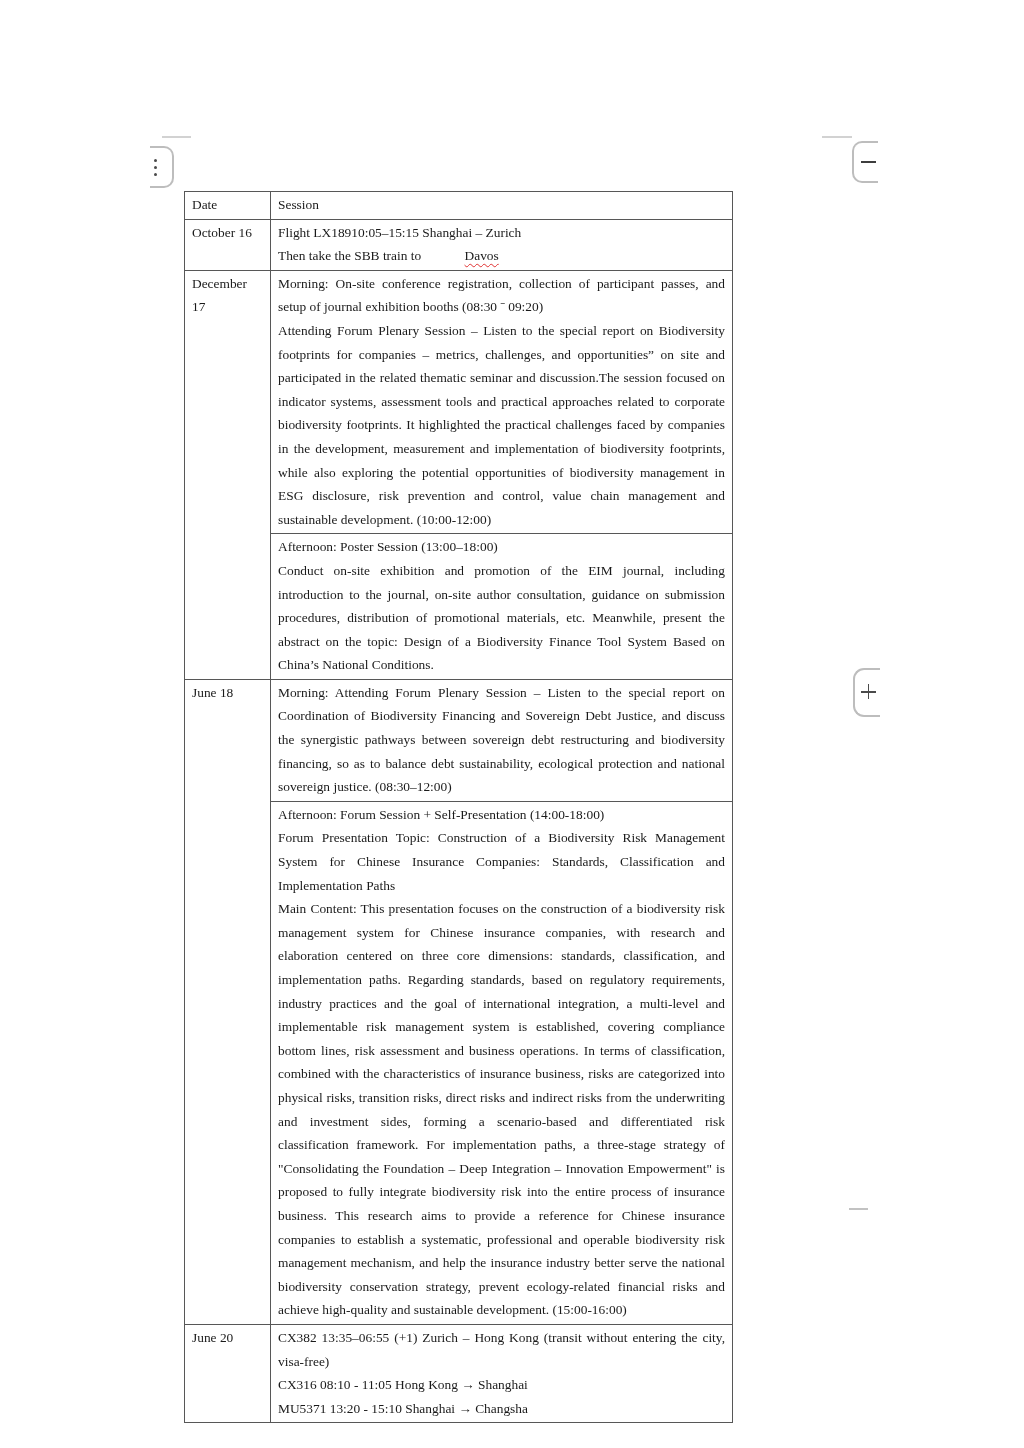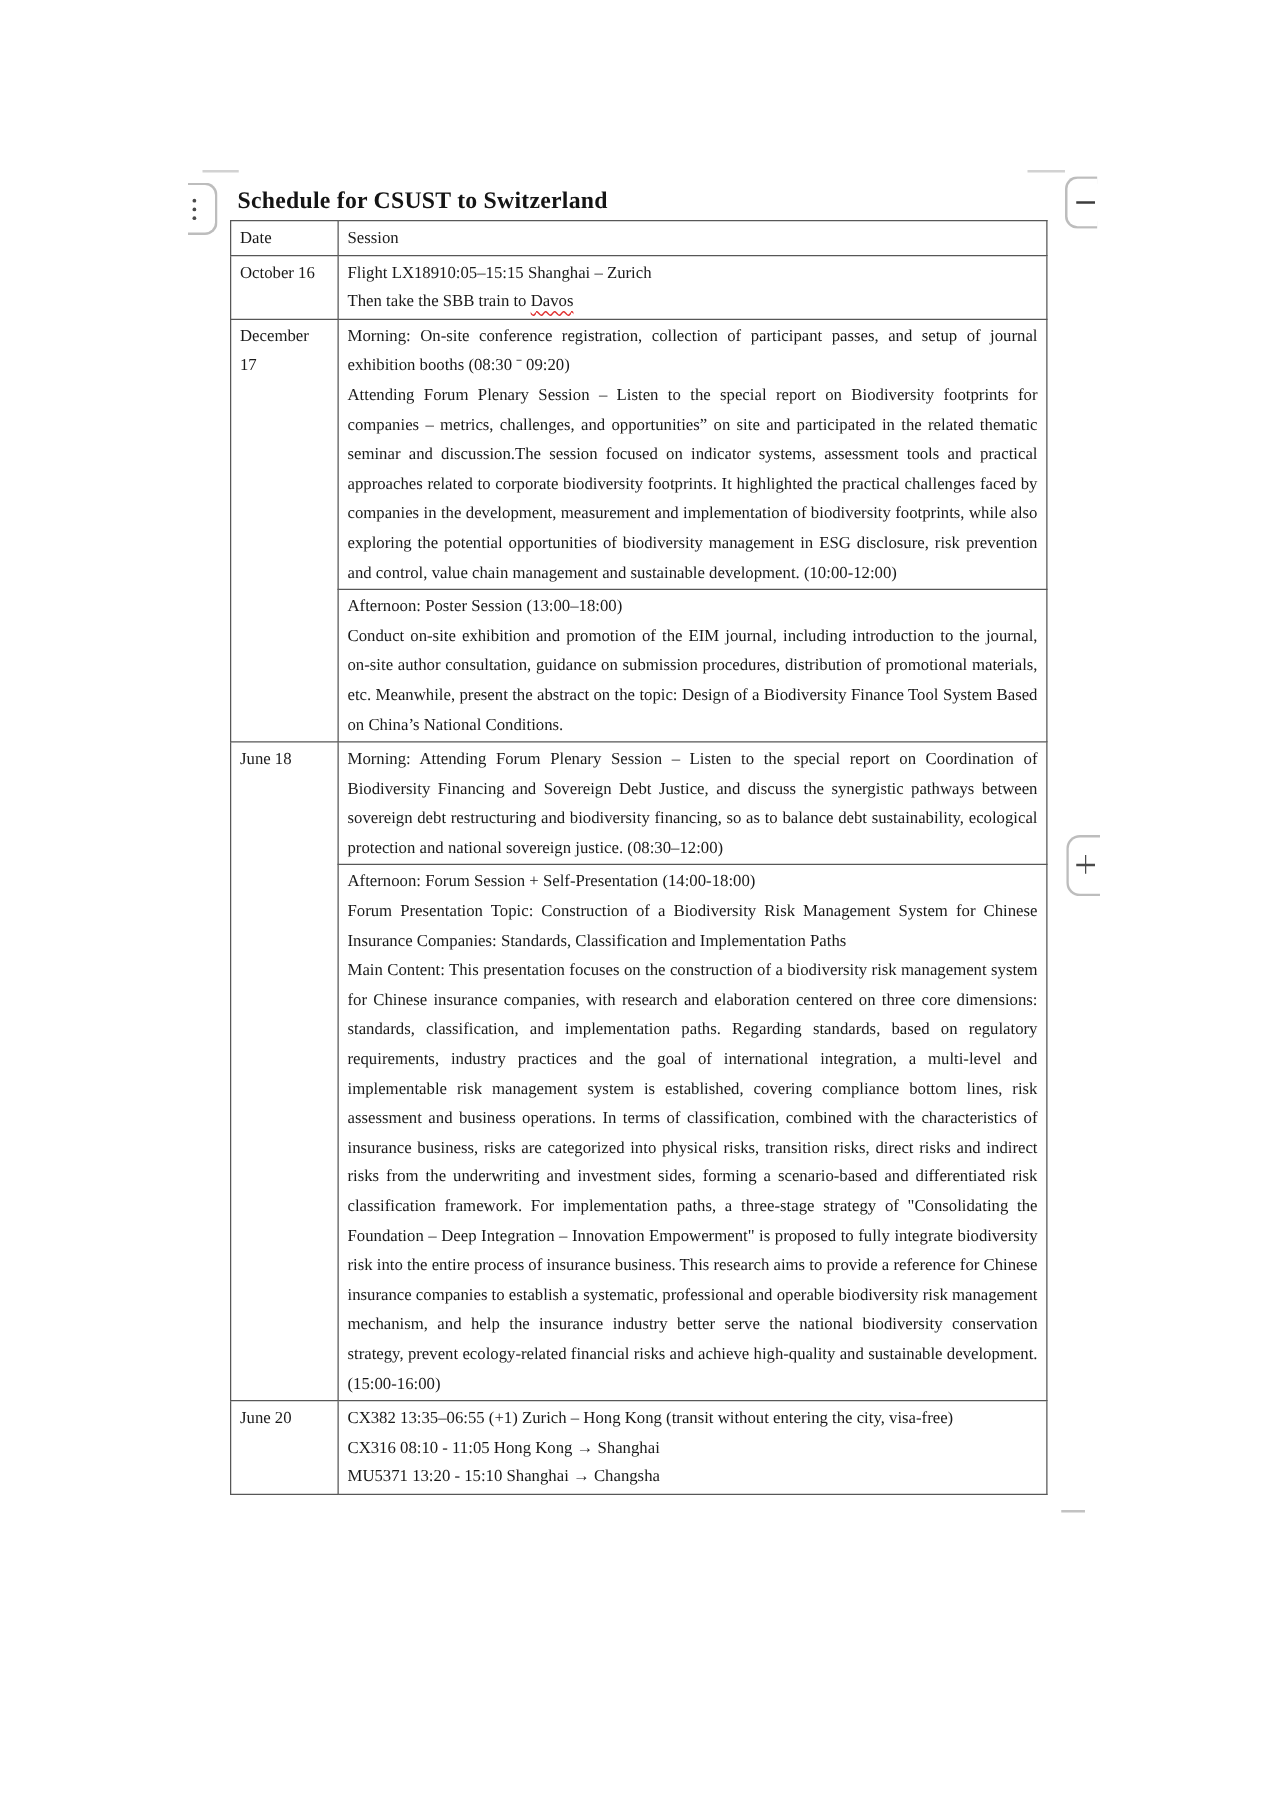--- a/index.html
+++ b/index.html
@@ -28,48 +28,47 @@
   .minus{position:absolute;left:7px;top:18px;width:15px;height:2.4px;background:#3d3d3d;}
 
   
   .add-btn{position:absolute;left:853px;top:668px;width:25px;height:45px;
           border:2px solid #bdbdbd;border-right:none;border-radius:11px 0 0 11px;cursor:pointer;}
   .plus{position:absolute;left:0;top:0;width:100%;height:100%;}
   .plus:before{content:"";position:absolute;left:6px;top:21px;width:15px;height:1.8px;background:#4a4a4a;}
   .plus:after{content:"";position:absolute;left:12.5px;top:14px;width:1.8px;height:15px;background:#4a4a4a;}
 
   
-  table.doc-table{position:absolute;left:184px;top:176px;width:654px;
+  table.doc-table{position:absolute;left:184px;top:191px;width:549px;
           border-collapse:collapse;table-layout:fixed;}
   col.c-date{width:86px;}
   td{border:1px solid #575757;vertical-align:top;
      padding:1px 7px 2px 7px;
      font-size:13.4px;line-height:23.6px;color:#1a1a1a;
      overflow-wrap:break-word;}
   td p{margin:0;text-align:justify;hyphens:none;}
-  .spell{text-decoration:underline wavy #e03131;text-decoration-thickness:1px;text-underline-offset:3px;}
+  .spell{text-decoration:underline wavy #e03131;text-decoration-thickness:1px;text-underline-offset:3px;margin-left:40px;}
 </style>
 </head>
 <body>
 
 <div class="canvas">
 
   <div class="line line-tl"></div>
   <div class="line line-tr"></div>
   <div class="line line-br"></div>
 
   <div class="handle">
     <span class="dots">
         <i></i>
         <i></i>
         <i></i>
       </span>
   </div>
 
-  <h1 class="title">Schedule for CSUST to Switzerland</h1>
 
   <div class="collapse-btn">
     <span class="minus"></span>
   </div>
 
   <div class="add-btn">
     <span class="plus"></span>
   </div>
 
   <table class="doc-table">

